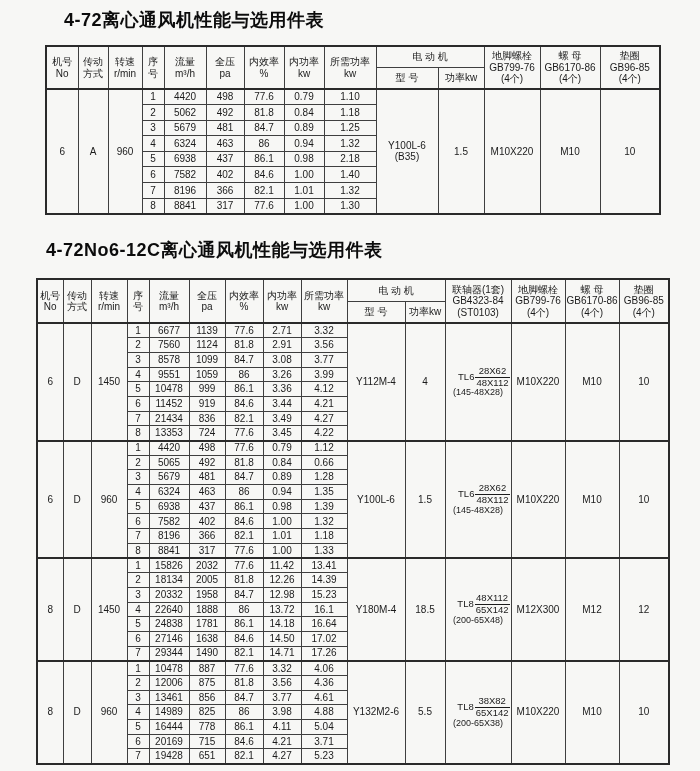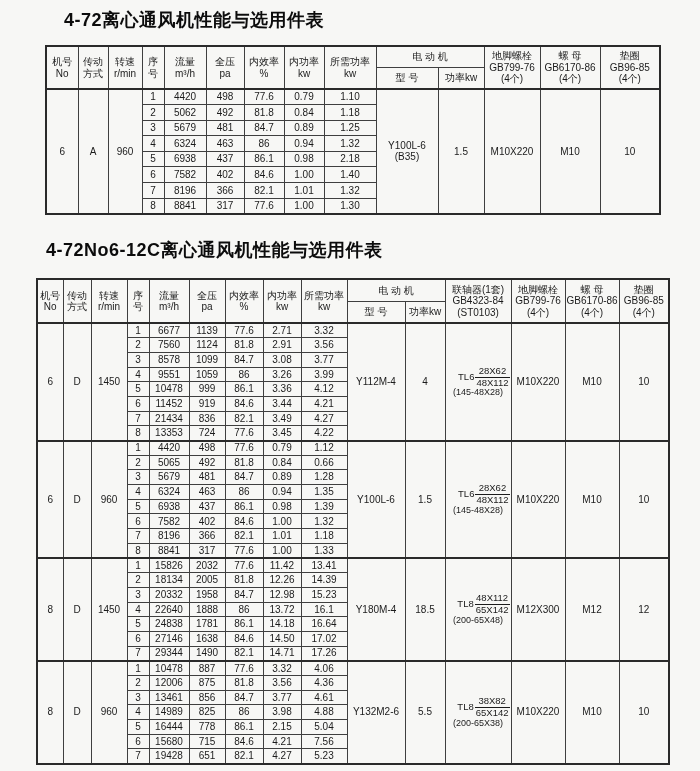--- a/index.html
+++ b/index.html
@@ -612,30 +612,30 @@
         <td>825</td>
         <td>86</td>
         <td>3.98</td>
         <td>4.88</td>
       </tr>
       <tr>
         <td>5</td>
         <td>16444</td>
         <td>778</td>
         <td>86.1</td>
-        <td>2.15</td>
+        <td>4.11</td>
         <td>5.04</td>
       </tr>
       <tr>
         <td>6</td>
-        <td>15680</td>
+        <td>20169</td>
         <td>715</td>
         <td>84.6</td>
         <td>4.21</td>
-        <td>7.56</td>
+        <td>3.71</td>
       </tr>
       <tr>
         <td>7</td>
         <td>19428</td>
         <td>651</td>
         <td>82.1</td>
         <td>4.27</td>
         <td>5.23</td>
       </tr>
     </tbody>

